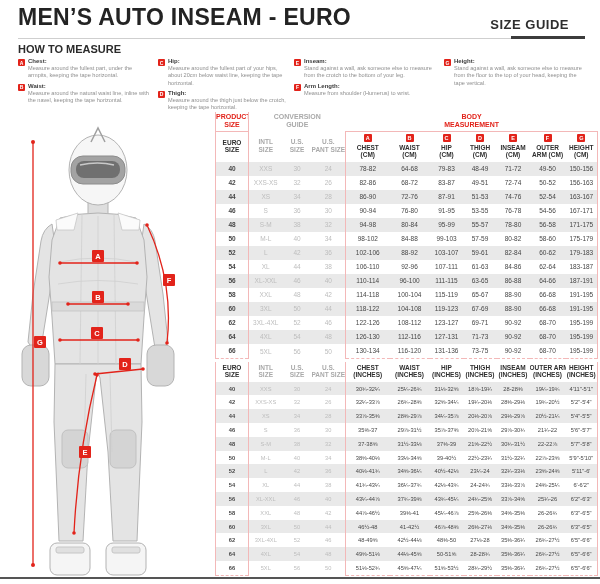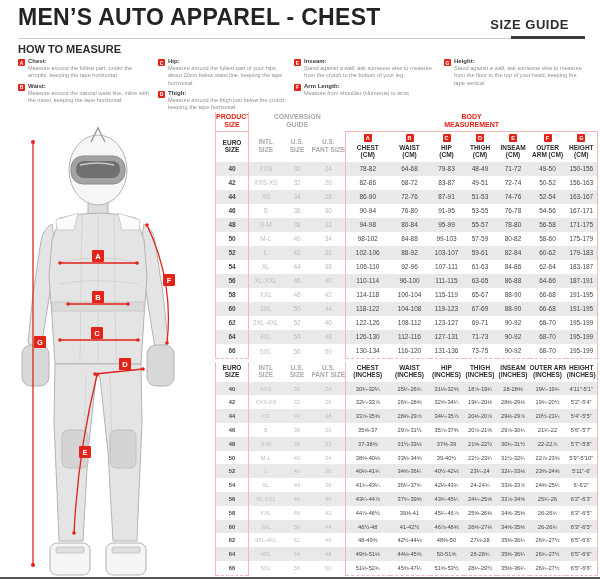--- a/index.html
+++ b/index.html
@@ -48,21 +48,21 @@
   .group-row th.c-euro,.group-row th.b-meas{border-bottom:1px solid #f3b8b8;}
   tbody tr:last-child td.c-euro,tbody tr:last-child td.c-meas{border-bottom:1px dashed #f3b8b8;}
   #in-table{margin-top:3px;}
   #bottom-line{position:absolute;left:0;top:577px;width:600px;height:2px;background:#555555;}
 </style>
 </head>
 <body>
 
 <div id="page">
 
-  <div id="title">MEN’S AUTO APPAREL - CHEST</div>
+  <div id="title">MEN’S AUTO INSEAM - EURO</div>
   <div id="size-guide">SIZE GUIDE</div>
   <div id="rule"></div>
   <div id="size-guide-underline"></div>
 
   <div id="htm-heading">HOW TO MEASURE</div>
   <div id="htm-cols">
       <div class="htm-col">
         <div class="htm-item">
           <span class="lbadge">A</span>
           <span class="htm-body">

